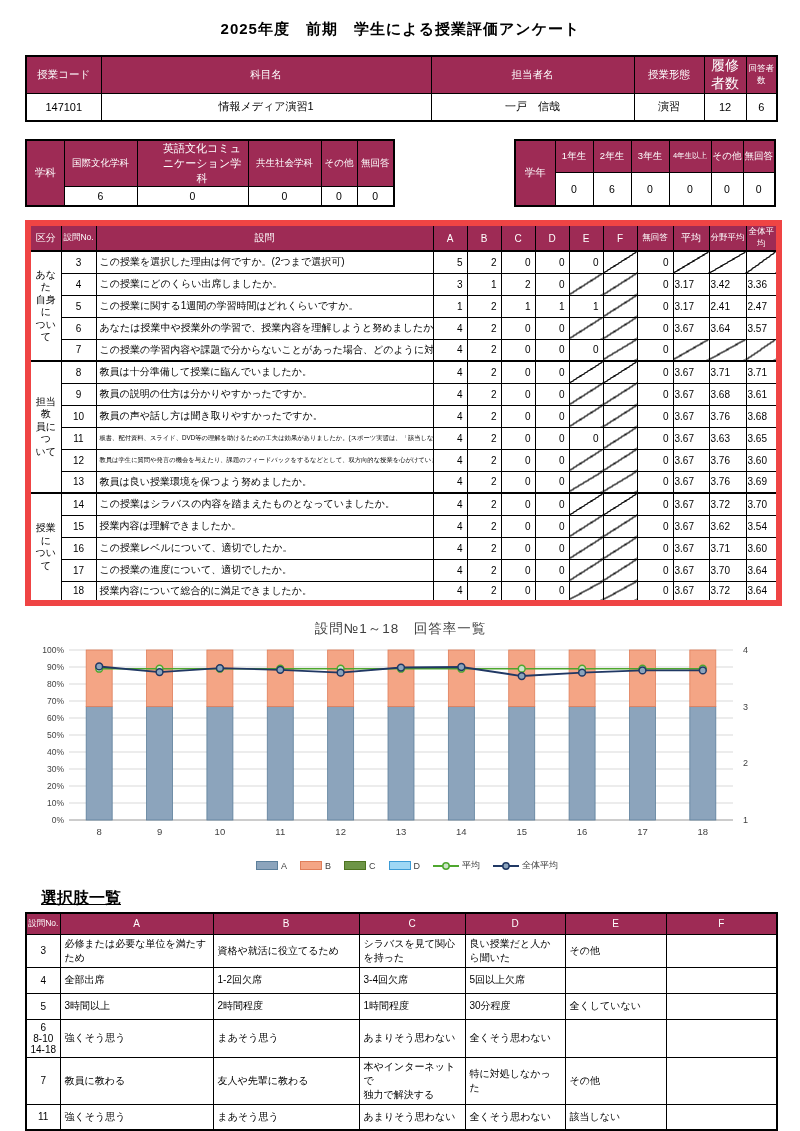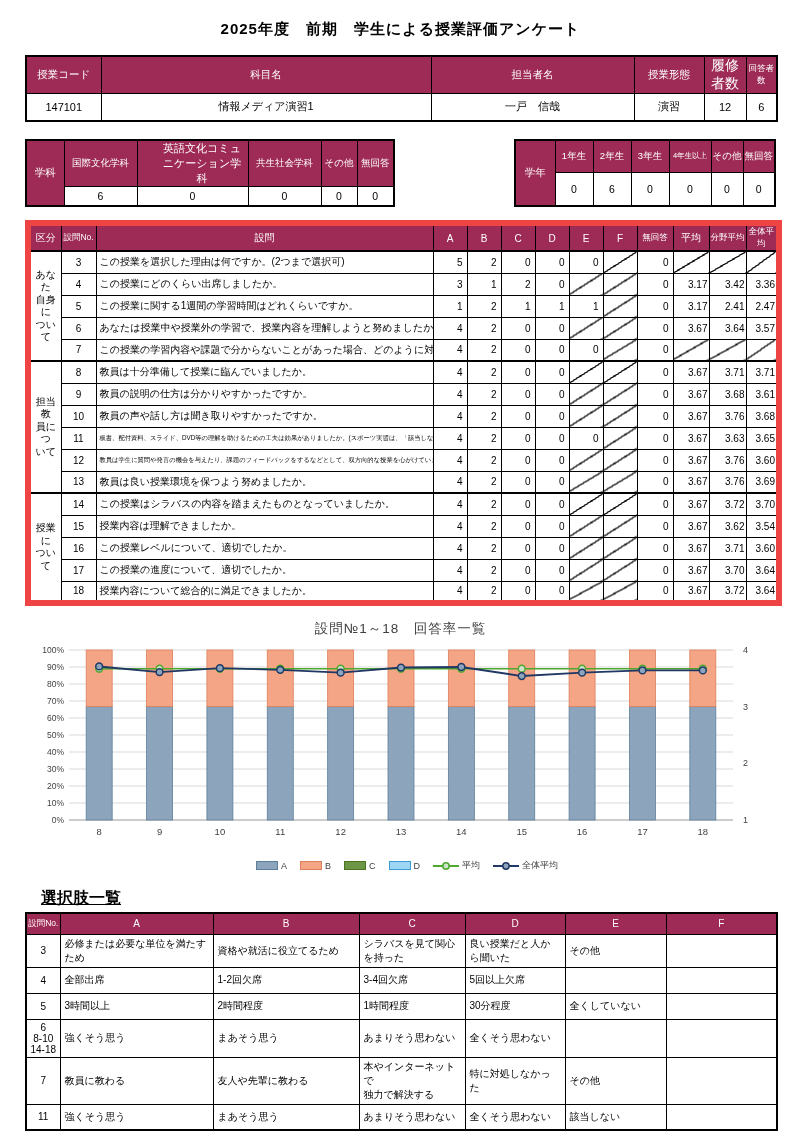--- a/index.html
+++ b/index.html
@@ -37,21 +37,21 @@
   
   .q-table { width:751px; margin-top:13px; border:6px solid #ef4444; }
   .q-table th { background:#9e2b55; color:#fff; font-size:10px; height:22px; padding:0 1px; }
   .q-table th.small-h { font-size:8.5px; }
   .q-table td { height:22px; font-size:10px; }
   .q-table .group-cell { white-space:pre-line; text-align:center; font-size:10px; line-height:1.25; background:#fff; }
   .q-table .qno { text-align:center; }
   .q-table .qtext { text-align:left; padding:0 3px; white-space:nowrap; }
   .q-table .qtext.t6 { font-size:6.3px; }
   .q-table .num { text-align:right; padding-right:4px; }
-  .q-table .avgc { text-align:right; }
+  .q-table .avgc { text-align:left; }
   .q-table tr.group-start td { border-top:2px solid #000; }
   .diag { background-image:linear-gradient(to bottom right,
           transparent calc(50% - 0.7px), #1a1a1a calc(50% - 0.7px),
           #1a1a1a calc(50% + 0.7px), transparent calc(50% + 0.7px)); }
 
   
   .chart-title { text-align:center; font-size:13.5px; color:#3f3f3f; margin:14px 0 2px 0; letter-spacing:1px; }
   .chart-wrap { width:760px; margin-left:2px; }
   .legend { display:flex; justify-content:center; align-items:center; gap:13px; font-size:9px; color:#3f3f3f; margin-top:2px; }
   .legend-item { display:flex; align-items:center; gap:3px; }

